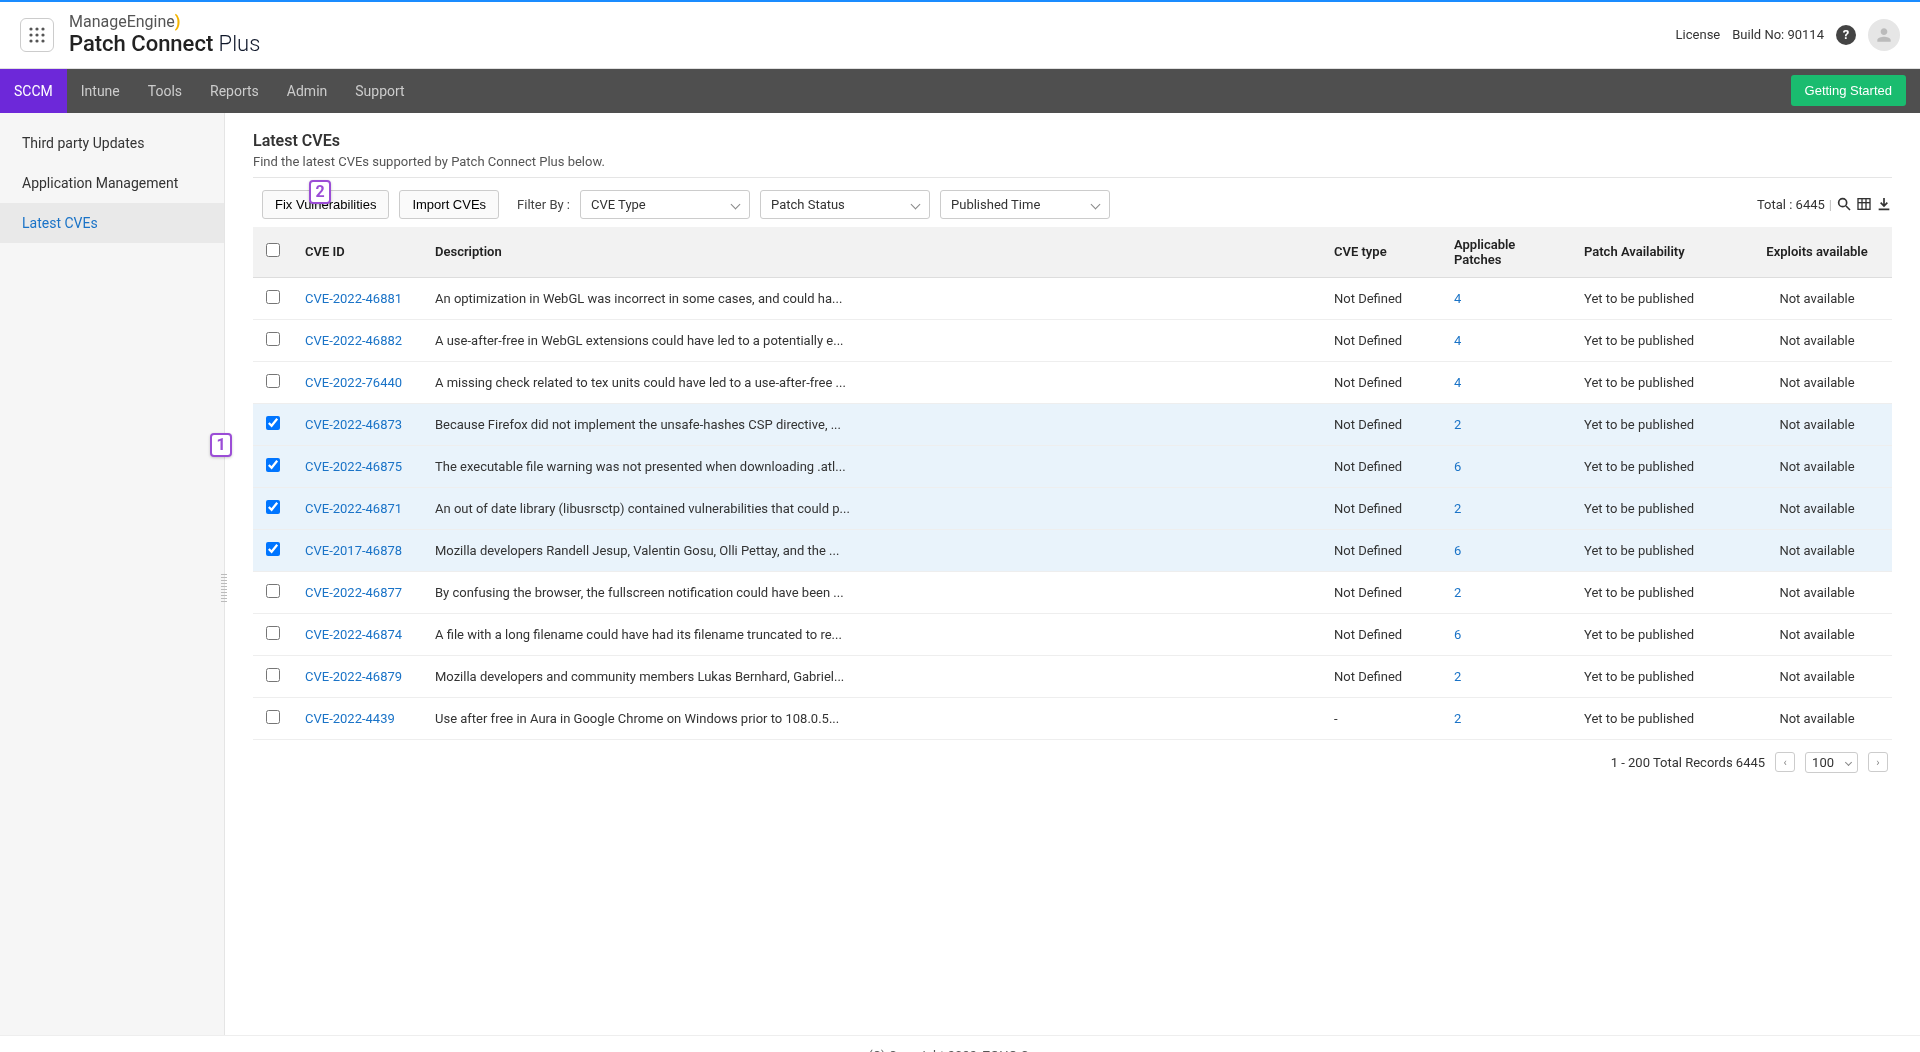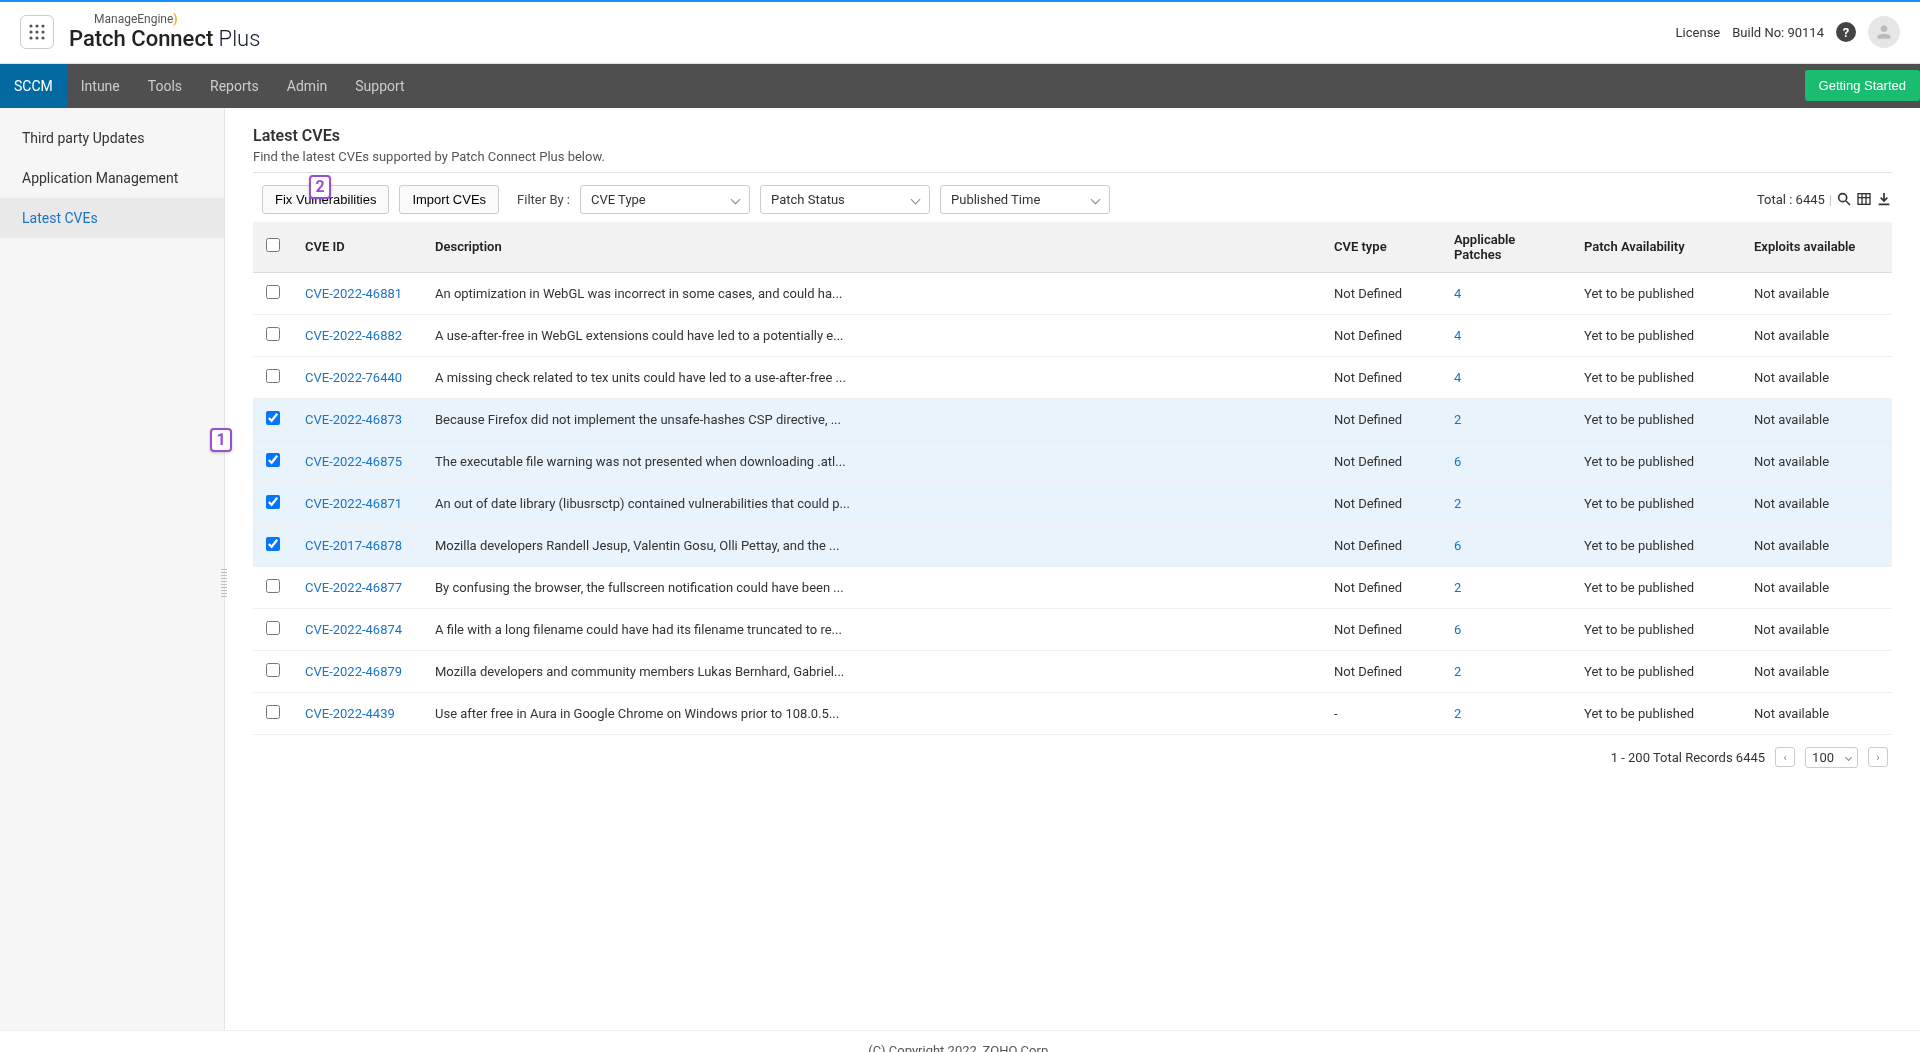--- a/index.html
+++ b/index.html
@@ -1,32 +1,32 @@
 <!DOCTYPE html>
 <html><head>
 <meta charset="utf-8">
 <style>
 * { box-sizing: border-box; margin: 0; padding: 0; }
 body { font-family: -apple-system, BlinkMacSystemFont, "Segoe UI", Roboto, Arial, sans-serif; font-size: 13px; color: #333; background: #fff; }
 .topbar { display: flex; align-items: center; padding: 10px 20px; border-top: 2px solid #1a8cff; border-bottom: 1px solid #e0e0e0; }
 .app-icon { width: 34px; height: 34px; border: 1px solid #ccc; border-radius: 6px; display: flex; align-items: center; justify-content: center; margin-right: 15px; cursor: pointer; }
 .app-icon svg { width: 18px; height: 18px; }
 .brand { display: flex; flex-direction: column; line-height: 1.2; }
-.brand-top { font-size: 12px; color: #555; margin-left: 25px; }
+.brand-top { font-size: 16px; color: #555; }
 .brand-top .gold { color: #f5b400; font-weight: bold; }
 .brand-main { font-size: 22px; font-weight: 500; color: #222; }
 .brand-main .light { font-weight: 300; color: #0f172a; }
 .topbar-right { margin-left: auto; display: flex; align-items: center; gap: 12px; font-size: 13px; color: #333; }
 .help-icon { width: 20px; height: 20px; border-radius: 50%; background: #444; color: #fff; display: flex; align-items: center; justify-content: center; font-weight: bold; font-size: 13px; cursor: pointer; }
 .avatar { width: 32px; height: 32px; border-radius: 50%; background: #e6e6e6; display: flex; align-items: center; justify-content: center; }
 .avatar svg { width: 20px; height: 20px; fill: #bbb; }
 .navbar { background: #4f4f4f; color: #ccc; display: flex; align-items: center; padding: 0 0; height: 44px; }
 .nav-item { padding: 0 14px; height: 100%; display: flex; align-items: center; cursor: pointer; font-size: 14px; }
-.nav-item.active { background: #0369a1; color: #fff; }
-.getting-started { margin-left: auto; background: #1abc6f; color: #fff; padding: 8px 14px; border-radius: 3px; cursor: pointer; font-size: 13px; border: none; }
+.nav-item.active { background: #6d28d9; color: #fff; }
+.getting-started { margin-left: auto; background: #1abc6f; color: #fff; padding: 8px 14px; border-radius: 3px; margin-right: 14px; cursor: pointer; font-size: 13px; border: none; }
 .layout { display: flex; height: calc(100vh - 130px); position: relative; }
 .sidebar { width: 225px; background: #f6f6f6; border-right: 1px solid #e5e5e5; padding-top: 10px; position: relative; }
 .sidebar-item { padding: 12px 22px; font-size: 14px; color: #333; cursor: pointer; }
 .sidebar-item.active { background: #e9e9e9; color: #1a73c7; }
 .drag-handle { position: absolute; right: -3px; top: 50%; width: 6px; height: 28px; background: repeating-linear-gradient(#bbb,#bbb 1px,transparent 1px,transparent 3px); cursor: col-resize; }
 .main { flex: 1; padding: 18px 28px; overflow: auto; position: relative; }
 .page-title { font-size: 16px; font-weight: 600; margin-bottom: 4px; }
 .page-sub { font-size: 13px; color: #555; margin-bottom: 8px; }
 .divider { border: none; border-top: 1px solid #e5e5e5; margin: 6px 0 12px; }
 .toolbar { display: flex; align-items: center; gap: 10px; margin-bottom: 8px; margin-left: 9px; }
@@ -51,21 +51,21 @@
 .footer { text-align: center; padding: 12px; font-size: 13px; color: #555; border-top: 1px solid #eee; }
 .callout { position: absolute; background: #fff; border: 2px solid #9b4dd6; border-radius: 4px; color: #9b4dd6; font-weight: bold; font-size: 16px; width: 22px; height: 24px; display: flex; align-items: center; justify-content: center; box-shadow: 0 1px 3px rgba(0,0,0,0.2); }
 .callout.c1 { left: -20px; top: 300px; }
 .callout.c2 { left: 56px; top: -10px; }
 .toolbar-wrap { position: relative; }
 .col-chk { width: 40px; text-align: center; }
 .col-id { width: 130px; }
 .col-type { width: 120px; }
 .col-patches { width: 130px; }
 .col-avail { width: 170px; }
-.col-exp { width: 150px; }
+.col-exp { width: 150px; text-align: center; }
 </style>
 </head>
 <body>
 
 <div class="topbar">
   <div class="app-icon">
     <svg viewBox="0 0 18 18">
         <g fill="#555">
           <circle cx="3" cy="3" r="1.6"></circle>
           <circle cx="9" cy="3" r="1.6"></circle>

